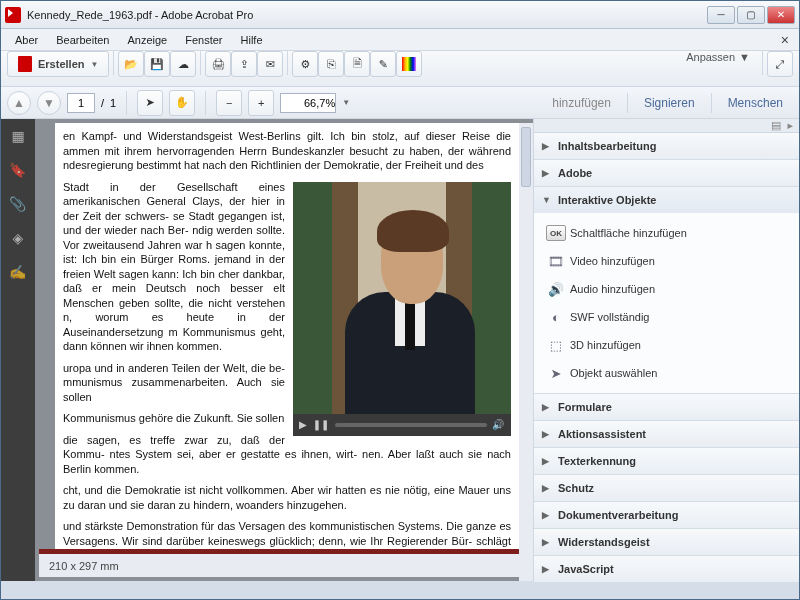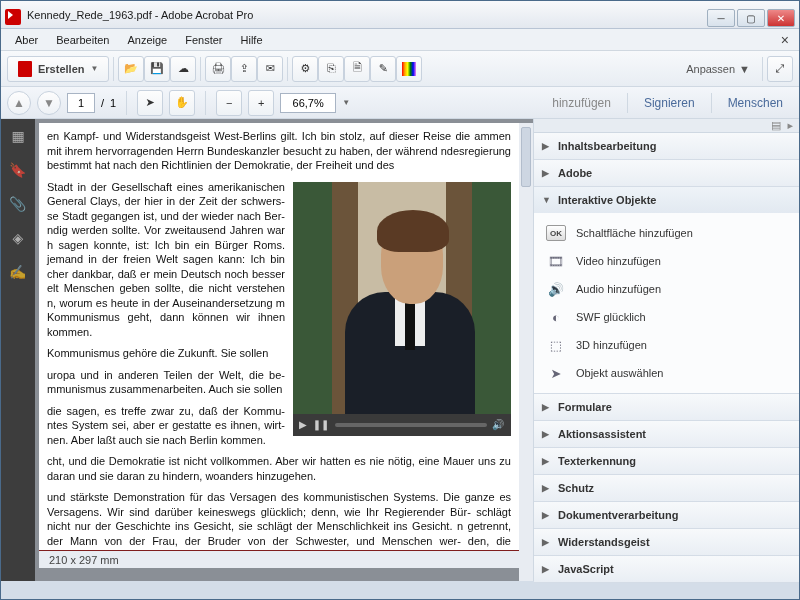--- a/index.html
+++ b/index.html
@@ -1,67 +1,67 @@
 <!DOCTYPE html>
 <html><head>
 <meta charset="utf-8">
 <style>
 *{margin:0;padding:0;box-sizing:border-box;font-family:"Segoe UI",Tahoma,sans-serif;font-size:11px}
 body{background:#d4dde8;width:800px;height:600px;overflow:hidden;border:1px solid #4a6a8a}
-.titlebar{height:28px;background:linear-gradient(#f8f9fb,#e3e8ef);display:flex;align-items:flex-start;padding:8px 4px;border-bottom:1px solid #b8c4d4}
+.titlebar{height:28px;background:linear-gradient(#f8f9fb,#e3e8ef);display:flex;align-items:center;padding:0 4px;border-bottom:1px solid #b8c4d4}
 .titlebar .ico{width:16px;height:16px;background:#c00;border-radius:2px;margin-right:6px;position:relative}
 .titlebar .ico::after{content:"";position:absolute;left:3px;top:2px;width:0;height:0;border-left:5px solid #fff;border-top:4px solid transparent;border-bottom:4px solid transparent}
 .titlebar .title{flex:1;color:#1a1a1a}
 .winbtns{display:flex;gap:2px}
 .winbtn{width:28px;height:18px;background:linear-gradient(#f0f4f8,#d8e2ec);border:1px solid #a0b0c0;border-radius:2px;display:flex;align-items:center;justify-content:center;color:#333;font-size:10px}
 .winbtn.close{background:linear-gradient(#e88,#c33);color:#fff}
 .menubar{height:22px;background:#eef2f6;display:flex;align-items:center;padding:0 6px;gap:2px;border-bottom:1px solid #d0d8e0}
 .menubar span{padding:2px 8px;color:#222}
 .menubar .x{margin-left:auto;font-size:14px;color:#444;padding:0 4px}
-.toolbar1{height:36px;background:linear-gradient(#f7f9fb,#e8edf3);display:flex;align-items:center;padding:0 6px;border-bottom:1px solid #cfd8e2}
+.toolbar1{height:36px;background:linear-gradient(#f7f9fb,#e8edf3);display:flex;align-items:flex-start;padding:0 6px;border-bottom:1px solid #cfd8e2}
 .tbtn{height:26px;min-width:26px;background:linear-gradient(#fdfdfd,#eef2f6);border:1px solid #c8d2de;border-radius:3px;display:flex;align-items:center;justify-content:center;padding:0 4px;color:#333}
 .tbtn.create{padding:0 10px;gap:6px;font-weight:bold;color:#444}
 .tbtn .tri{font-size:8px;color:#666}
 .sep{width:1px;height:24px;background:#cfd8e2;margin:0 4px}
 .spacer{flex:1}
 .anpassen{color:#555;padding:0 8px;display:flex;align-items:center;gap:4px}
 .toolbar2{height:32px;background:linear-gradient(#f3f6fa,#e5eaf1);display:flex;align-items:center;padding:0 6px;gap:6px;border-bottom:1px solid #cfd8e2}
 .navbtn{width:24px;height:24px;border:1px solid #c8d2de;border-radius:12px;background:linear-gradient(#fdfdfd,#eef2f6);display:flex;align-items:center;justify-content:center;color:#888;font-size:12px}
 .pagein{width:28px;height:20px;border:1px solid #a8b4c4;background:#fff;text-align:center}
-.zoomin{width:56px;height:20px;border:1px solid #a8b4c4;background:#fff;text-align:center}
+.zoomin{width:56px;height:20px;border:1px solid #a8b4c4;background:#fff;text-align:right}
 .rlink{color:#4a6a9a;padding:0 10px;font-size:12px}
 .rlink.gray{color:#888}
 .rsep{width:1px;height:20px;background:#cfd8e2}
 .content{display:flex;height:462px}
 .leftrail{width:34px;background:#3d3d3d;display:flex;flex-direction:column;align-items:center;padding-top:8px;gap:16px}
 .leftrail .ri{width:18px;height:18px;opacity:.7;color:#ddd;display:flex;align-items:center;justify-content:center;font-size:14px}
 .docwrap{flex:1;background:#8a8f96;display:flex;flex-direction:column;position:relative;overflow:hidden}
-.page{flex:1;background:#fff;margin:4px 14px 0 4px;padding:6px 8px;overflow:hidden;position:relative;color:#111;font-family:Georgia,serif;font-size:10.5px;line-height:1.32}
+.page{flex:1;background:#fff;margin:4px 14px 0 20px;padding:6px 8px;overflow:hidden;position:relative;color:#111;font-family:Georgia,serif;font-size:10.5px;line-height:1.32}
 .page p{margin-bottom:7px;text-align:justify}
 .photo{float:right;width:218px;height:254px;margin:2px 0 4px 8px;background:#234;position:relative;overflow:hidden}
 .photo .bg{position:absolute;inset:0;background:linear-gradient(90deg,#3a5838 0 18%,#6b543a 18% 30%,#c8bca4 30% 70%,#6b543a 70% 82%,#3a5838 82% 100%)}
 .photo .head{position:absolute;left:88px;top:40px;width:62px;height:82px;background:#caa07a;border-radius:40% 40% 46% 46%}
 .photo .hair{position:absolute;left:84px;top:28px;width:72px;height:42px;background:#5a3a24;border-radius:50% 50% 30% 30%}
 .photo .suit{position:absolute;left:52px;top:110px;width:130px;height:130px;background:#1a1f28;border-radius:40px 40px 0 0}
 .photo .shirt{position:absolute;left:102px;top:114px;width:30px;height:50px;background:#eee}
 .photo .tie{position:absolute;left:112px;top:118px;width:10px;height:50px;background:#111}
 .photo .ctrl{position:absolute;left:0;right:0;bottom:0;height:22px;background:#3a3a3a;display:flex;align-items:center;padding:0 6px;gap:6px}
 .photo .ctrl .pp{color:#ccc;font-size:10px}
 .photo .ctrl .bar{flex:1;height:4px;background:#666;border-radius:2px}
-.pgfoot{height:18px;background:#e8ecf2;border-top:1px solid #7f1d1d;display:flex;align-items:center;padding:0 10px;color:#444;margin:0 14px 13px 4px}
+.pgfoot{height:28px;background:#e8ecf2;border-top:5px solid #7f1d1d;display:flex;align-items:center;padding:0 10px;color:#444;margin:0 14px 4px 4px}
 .scrollv{position:absolute;right:0;top:4px;bottom:0;width:14px;background:#e8ecf2}
 .scrollv .thumb{position:absolute;left:2px;right:2px;top:4px;height:60px;background:#cdd6e2;border:1px solid #b2bdcc;border-radius:2px}
 .rpanel{width:266px;background:#f5f7fa;border-left:1px solid #cfd8e2;display:flex;flex-direction:column}
 .rtabs{height:20px;background:#e7ecf2;border-bottom:1px solid #cfd8e2;display:flex;justify-content:flex-end;align-items:center;padding:0 6px;gap:6px;color:#888}
 .acc{border-bottom:1px solid #d4dce6}
 .acc .hd{height:26px;background:linear-gradient(#f7f9fb,#e9eef4);display:flex;align-items:center;padding:0 8px;gap:6px;color:#333;font-weight:bold;font-size:12px}
 .acc .hd .chev{font-size:9px;color:#666;width:10px}
 .acc.open .hd{background:linear-gradient(#eef3f8,#e2e9f1)}
 .acc .body{background:#fbfcfd;padding:6px 4px}
-.optrow{height:28px;display:flex;align-items:center;padding:0 8px;gap:10px;color:#333;font-size:12px}
+.optrow{height:28px;display:flex;align-items:center;padding:0 8px;gap:4px;color:#333;font-size:12px}
 .optrow .oi{width:20px;height:18px;display:flex;align-items:center;justify-content:center;color:#667;font-size:13px}
 .okbtn{width:24px;height:16px;border:1px solid #999;border-radius:2px;background:linear-gradient(#fff,#ddd);font-size:8px;font-weight:bold;color:#444;display:flex;align-items:center;justify-content:center}
 </style>
 </head>
 <body>
 
 <div class="titlebar">
   <div class="ico"></div>
   <div class="title">Kennedy_Rede_1963.pdf - Adobe Acrobat Pro</div>
   <div class="winbtns">
@@ -183,22 +183,22 @@
           <div class="head"></div>
           <div class="hair"></div>
         <div class="ctrl">
           <span class="pp">▶</span>
           <span class="pp">❚❚</span>
           <div class="bar"></div>
           <span class="pp">🔊</span>
         </div>
       </div>
       <p>Stadt in der Gesellschaft eines amerikanischen General Clays, der hier in der Zeit der schwers- se Stadt gegangen ist, und der wieder nach Ber- ndig werden sollte. Vor zweitausend Jahren war h sagen konnte, ist: Ich bin ein Bürger Roms. jemand in der freien Welt sagen kann: Ich bin cher dankbar, daß er mein Deutsch noch besser elt Menschen geben sollte, die nicht verstehen n, worum es heute in der Auseinandersetzung m Kommunismus geht, dann können wir ihnen kommen.</p>
+      <p>uropa und in anderen Teilen der Welt, die be- mmunismus zusammenarbeiten. Auch sie sollen</p>
       <p>Kommunismus gehöre die Zukunft. Sie sollen</p>
-      <p>uropa und in anderen Teilen der Welt, die be- mmunismus zusammenarbeiten. Auch sie sollen</p>
       <p>die sagen, es treffe zwar zu, daß der Kommu- ntes System sei, aber er gestatte es ihnen, wirt- nen. Aber laßt auch sie nach Berlin kommen.</p>
       <p>cht, und die Demokratie ist nicht vollkommen. Aber wir hatten es nie nötig, eine Mauer uns zu daran und sie daran zu hindern, woanders hinzugehen.</p>
       <p>und stärkste Demonstration für das Versagen des kommunistischen Systems. Die ganze es Versagens. Wir sind darüber keineswegs glücklich; denn, wie Ihr Regierender Bür- schlägt nicht nur der Geschichte ins Gesicht, sie schlägt der Menschlichkeit ins Gesicht. n getrennt, der Mann von der Frau, der Bruder von der Schwester, und Menschen wer- den, die zusammen leben wollen.</p>
     </div>
     <div class="pgfoot">
         <span>210 x 297 mm</span>
       </div>
     <div class="scrollv">
         <div class="thumb"></div>
       </div>
@@ -236,21 +236,21 @@
         <div class="optrow">
             <span class="oi">🎞</span>
             <span>Video hinzufügen</span>
           </div>
         <div class="optrow">
             <span class="oi">🔊</span>
             <span>Audio hinzufügen</span>
           </div>
         <div class="optrow">
             <span class="oi">◐</span>
-            <span>SWF glücklich</span>
+            <span>SWF vollständig</span>
           </div>
         <div class="optrow">
             <span class="oi">⬚</span>
             <span>3D hinzufügen</span>
           </div>
         <div class="optrow">
             <span class="oi">➤</span>
             <span>Objekt auswählen</span>
           </div>
       </div>

